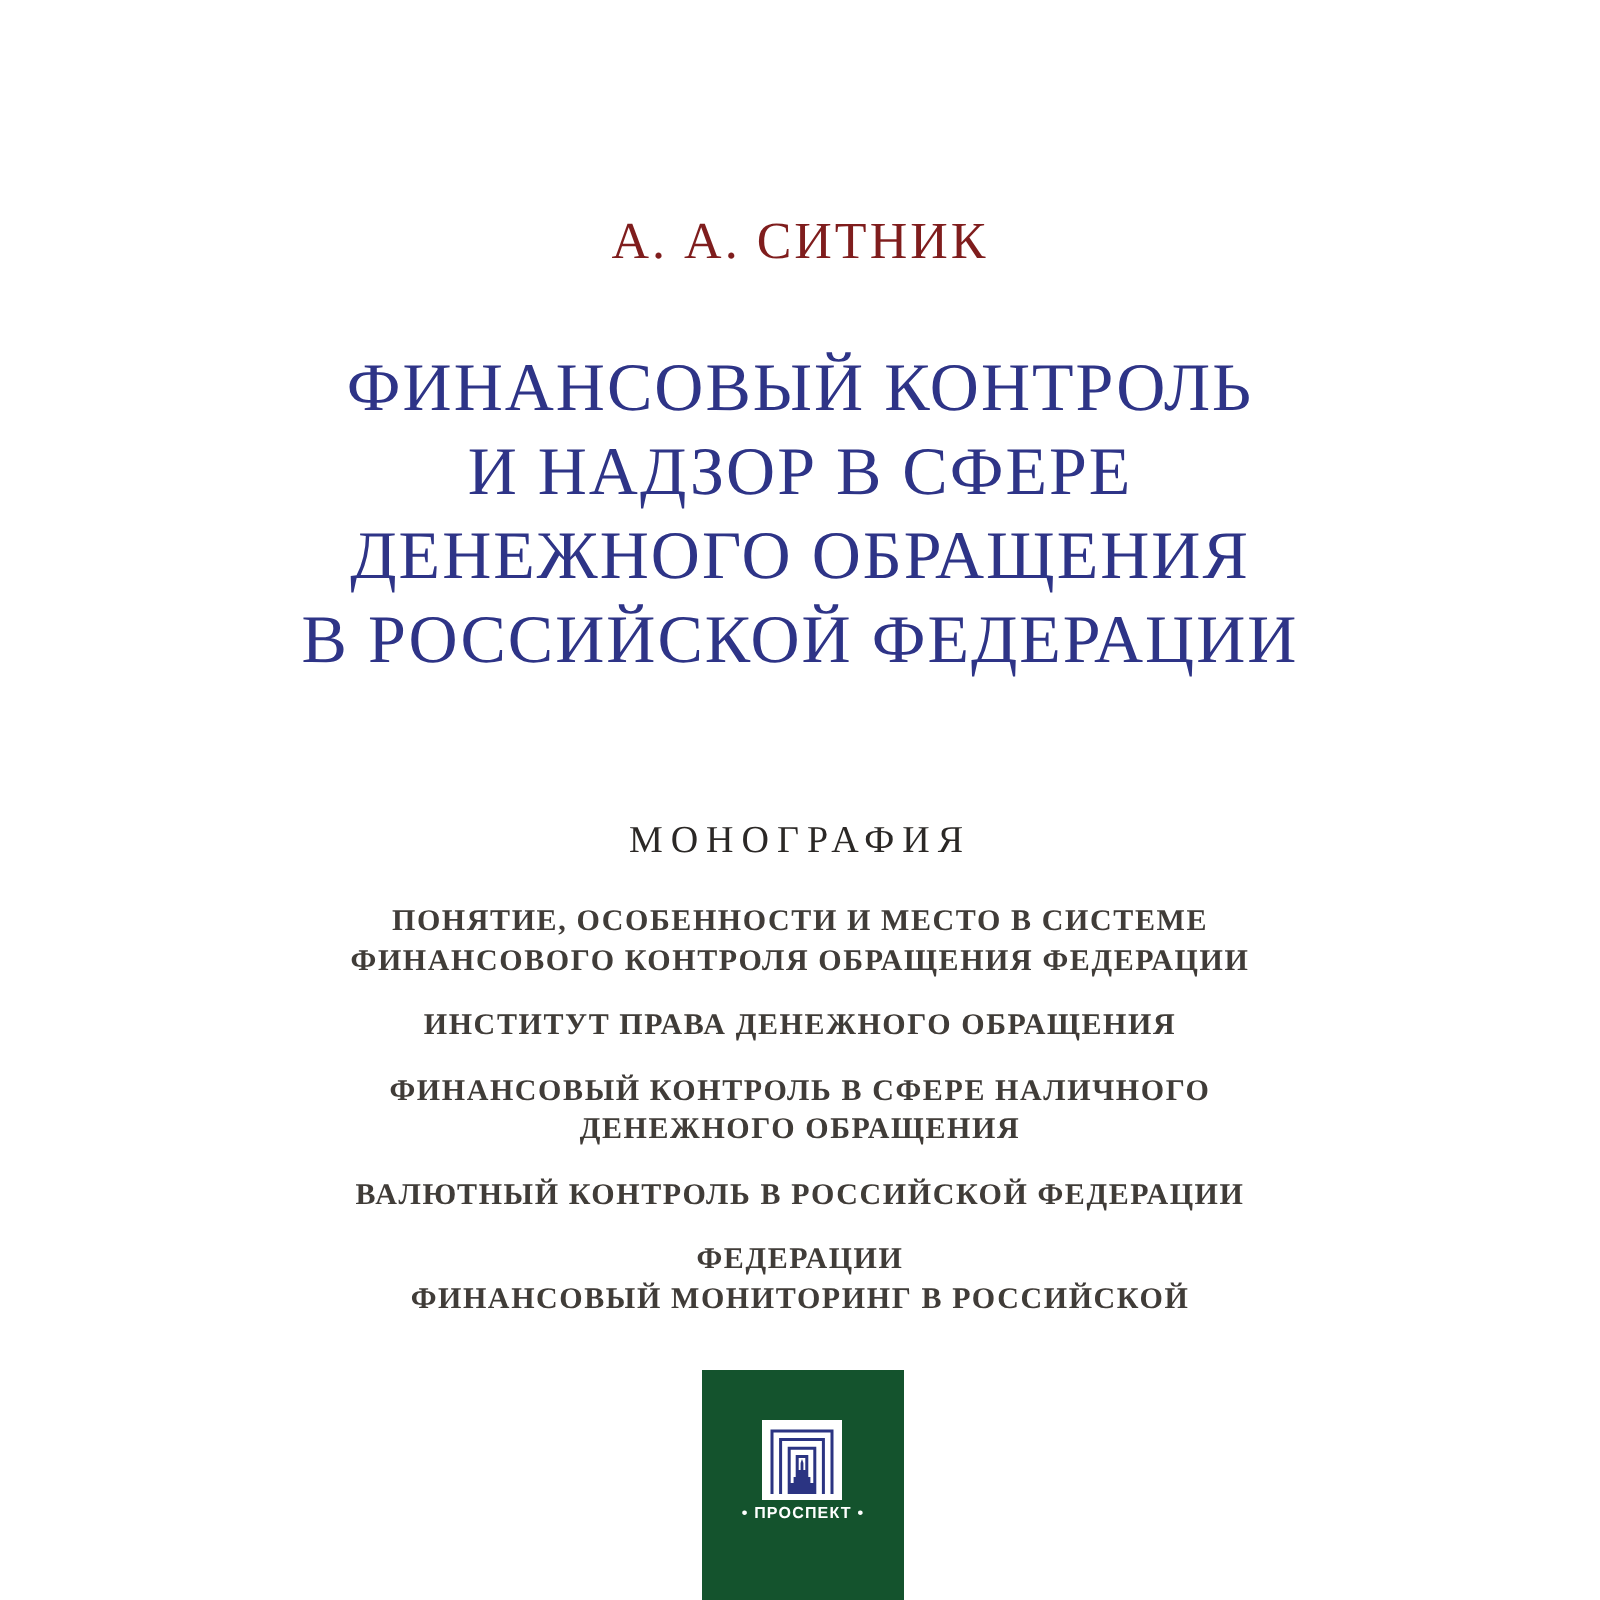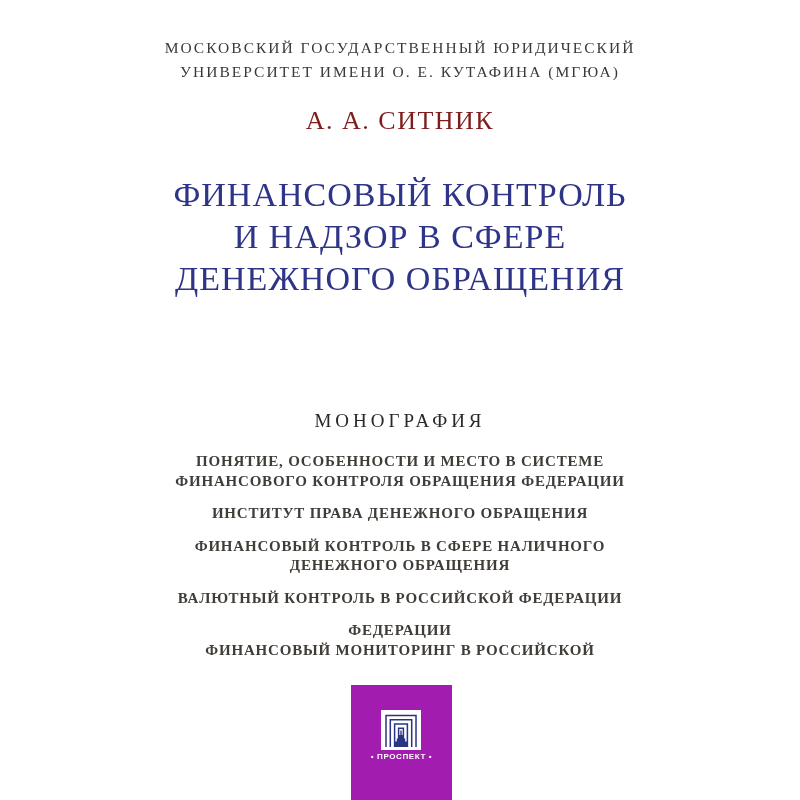--- a/index.html
+++ b/index.html
@@ -65,21 +65,21 @@
   }
   .topic-line {
     white-space: nowrap;
   }
   .publisher-logo {
     position: absolute;
     left: 351px;
     top: 685px;
     width: 101px;
     height: 115px;
-    background: #a21caf;
+    background: #14532d;
   }
   .logo-square {
     position: absolute;
     left: 30px;
     top: 25px;
     width: 40px;
     height: 40px;
     background: #ffffff;
   }
   .logo-square svg {
@@ -99,31 +99,28 @@
     letter-spacing: 0.6px;
     color: #ffffff;
     white-space: nowrap;
   }
 </style>
 </head>
 <body>
 
 <div class="cover">
 
-  <div class="center-block university">
-    <div>МОСКОВСКИЙ ГОСУДАРСТВЕННЫЙ ЮРИДИЧЕСКИЙ</div>
-    <div>УНИВЕРСИТЕТ ИМЕНИ О. Е. КУТАФИНА (МГЮА)</div>
-  </div>
 
   <div class="center-block author">А. А. СИТНИК</div>
 
   <div class="center-block book-title">
     <div>ФИНАНСОВЫЙ КОНТРОЛЬ</div>
     <div>И НАДЗОР В СФЕРЕ</div>
     <div>ДЕНЕЖНОГО ОБРАЩЕНИЯ</div>
+    <div>В РОССИЙСКОЙ ФЕДЕРАЦИИ</div>
   </div>
 
   <div class="center-block subtitle">МОНОГРАФИЯ</div>
 
   <div class="center-block topics">
     <div class="topic-item">
       <div class="topic-line">ПОНЯТИЕ, ОСОБЕННОСТИ И МЕСТО В СИСТЕМЕ</div>
       <div class="topic-line">ФИНАНСОВОГО КОНТРОЛЯ ОБРАЩЕНИЯ ФЕДЕРАЦИИ</div>
     </div>
     <div class="topic-item">

